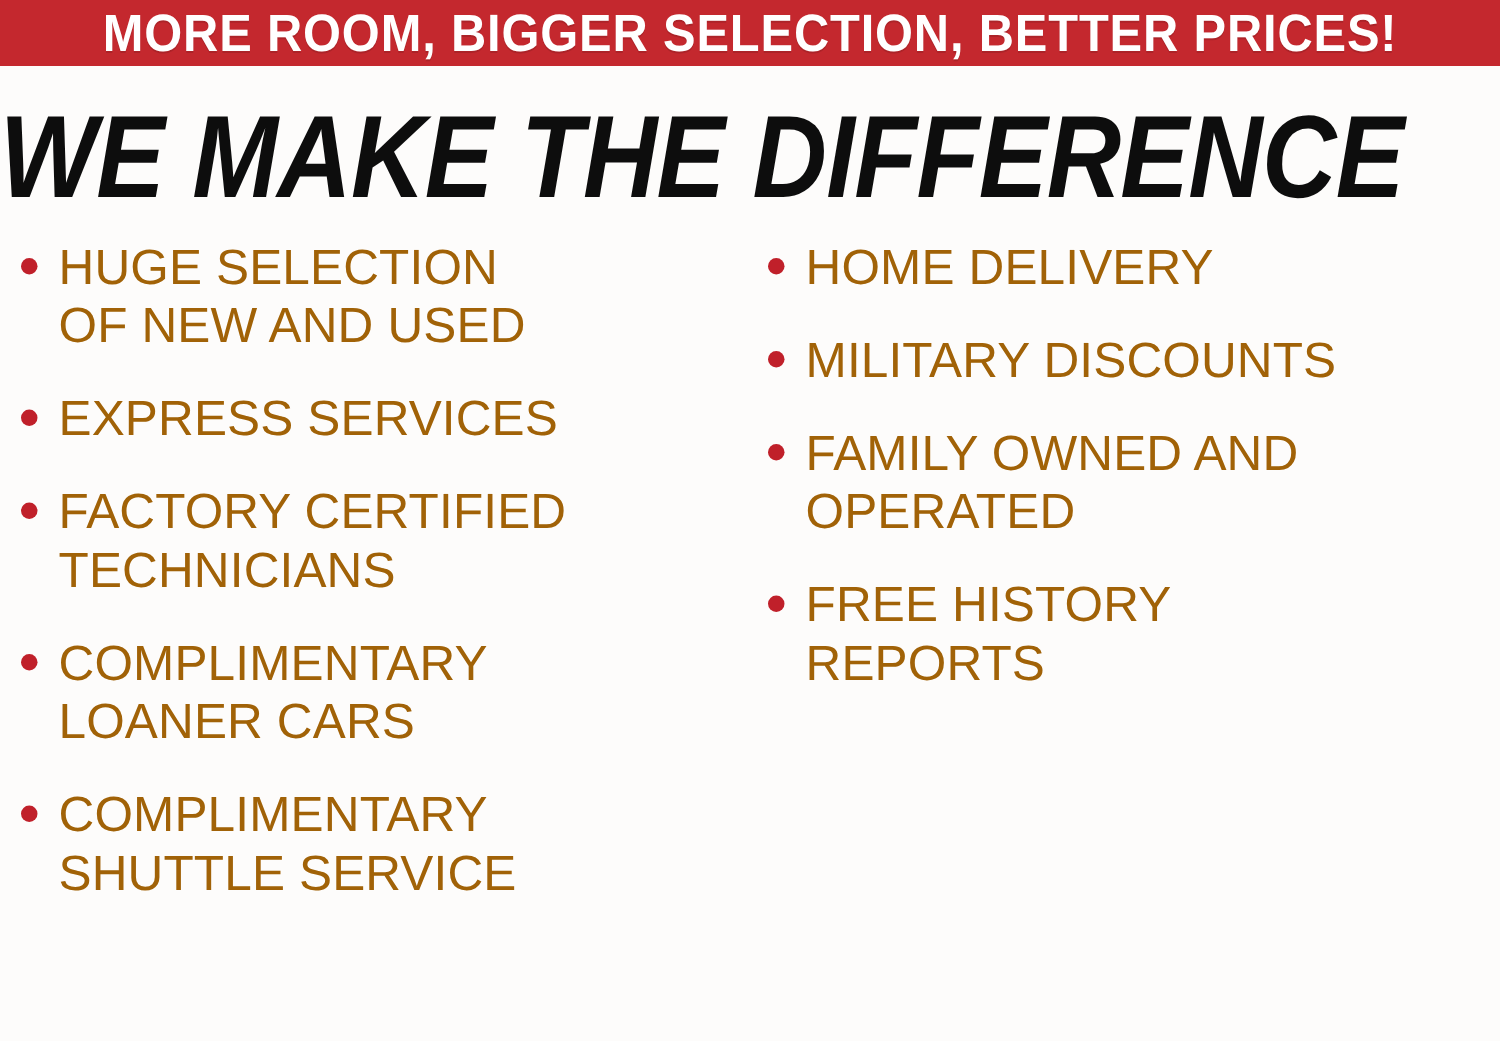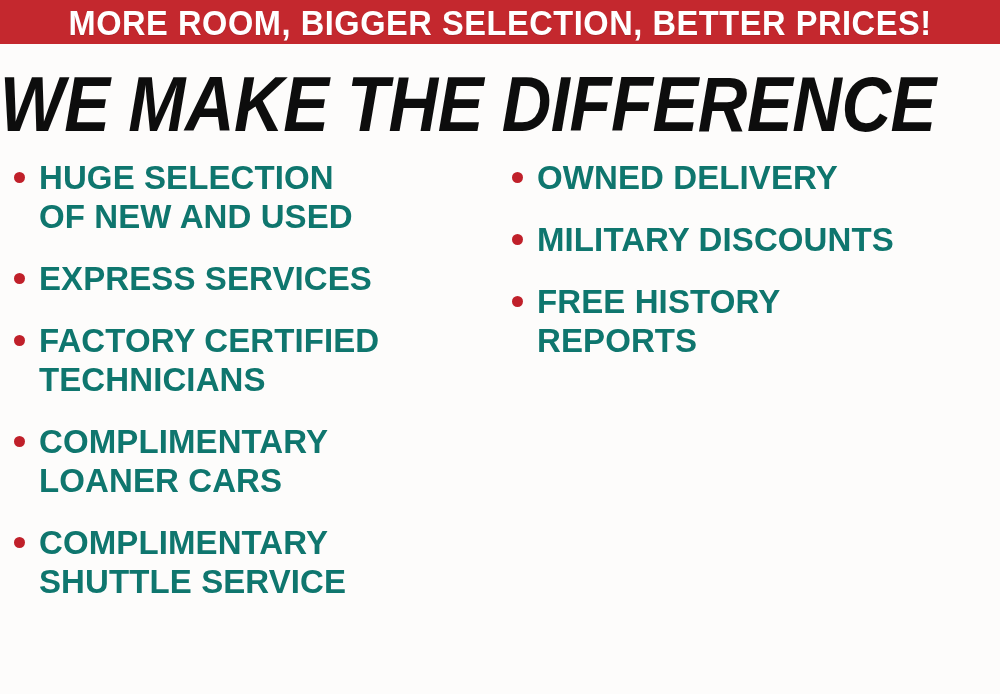--- a/index.html
+++ b/index.html
@@ -78,23 +78,23 @@
   .col {
     position: absolute;
     top: 0;
   }
   .col-left  { left: 14px;  width: 492px; }
   .col-right { left: 512px; width: 488px; }
 
   .bullet-item {
     display: flex;
     align-items: flex-start;
-    color: #0f766e;
+    color: #a16207;
     font-family: "Liberation Sans", sans-serif;
-    font-weight: bold;
+    font-weight: normal;
     font-size: 33px;
     line-height: 39px;
     letter-spacing: 0.1px;
     margin-bottom: 23px;
     white-space: nowrap;
   }
   .bullet-dot {
     flex: 0 0 auto;
     width: 11px;
     height: 11px;
@@ -155,29 +155,34 @@
 SHUTTLE SERVICE</span>
       </div>
 
     </div>
 
     <div class="col col-right">
 
 
       <div class="bullet-item">
         <span class="bullet-dot"></span>
-        <span class="bullet-text">OWNED DELIVERY</span>
+        <span class="bullet-text">HOME DELIVERY</span>
       </div>
 
 
       <div class="bullet-item">
         <span class="bullet-dot"></span>
         <span class="bullet-text">MILITARY DISCOUNTS</span>
       </div>
 
+      <div class="bullet-item">
+        <span class="bullet-dot"></span>
+        <span class="bullet-text">FAMILY OWNED AND
+OPERATED</span>
+      </div>
 
       <div class="bullet-item">
         <span class="bullet-dot"></span>
         <span class="bullet-text">FREE HISTORY
 REPORTS</span>
       </div>
 
     </div>
 
   </div>

